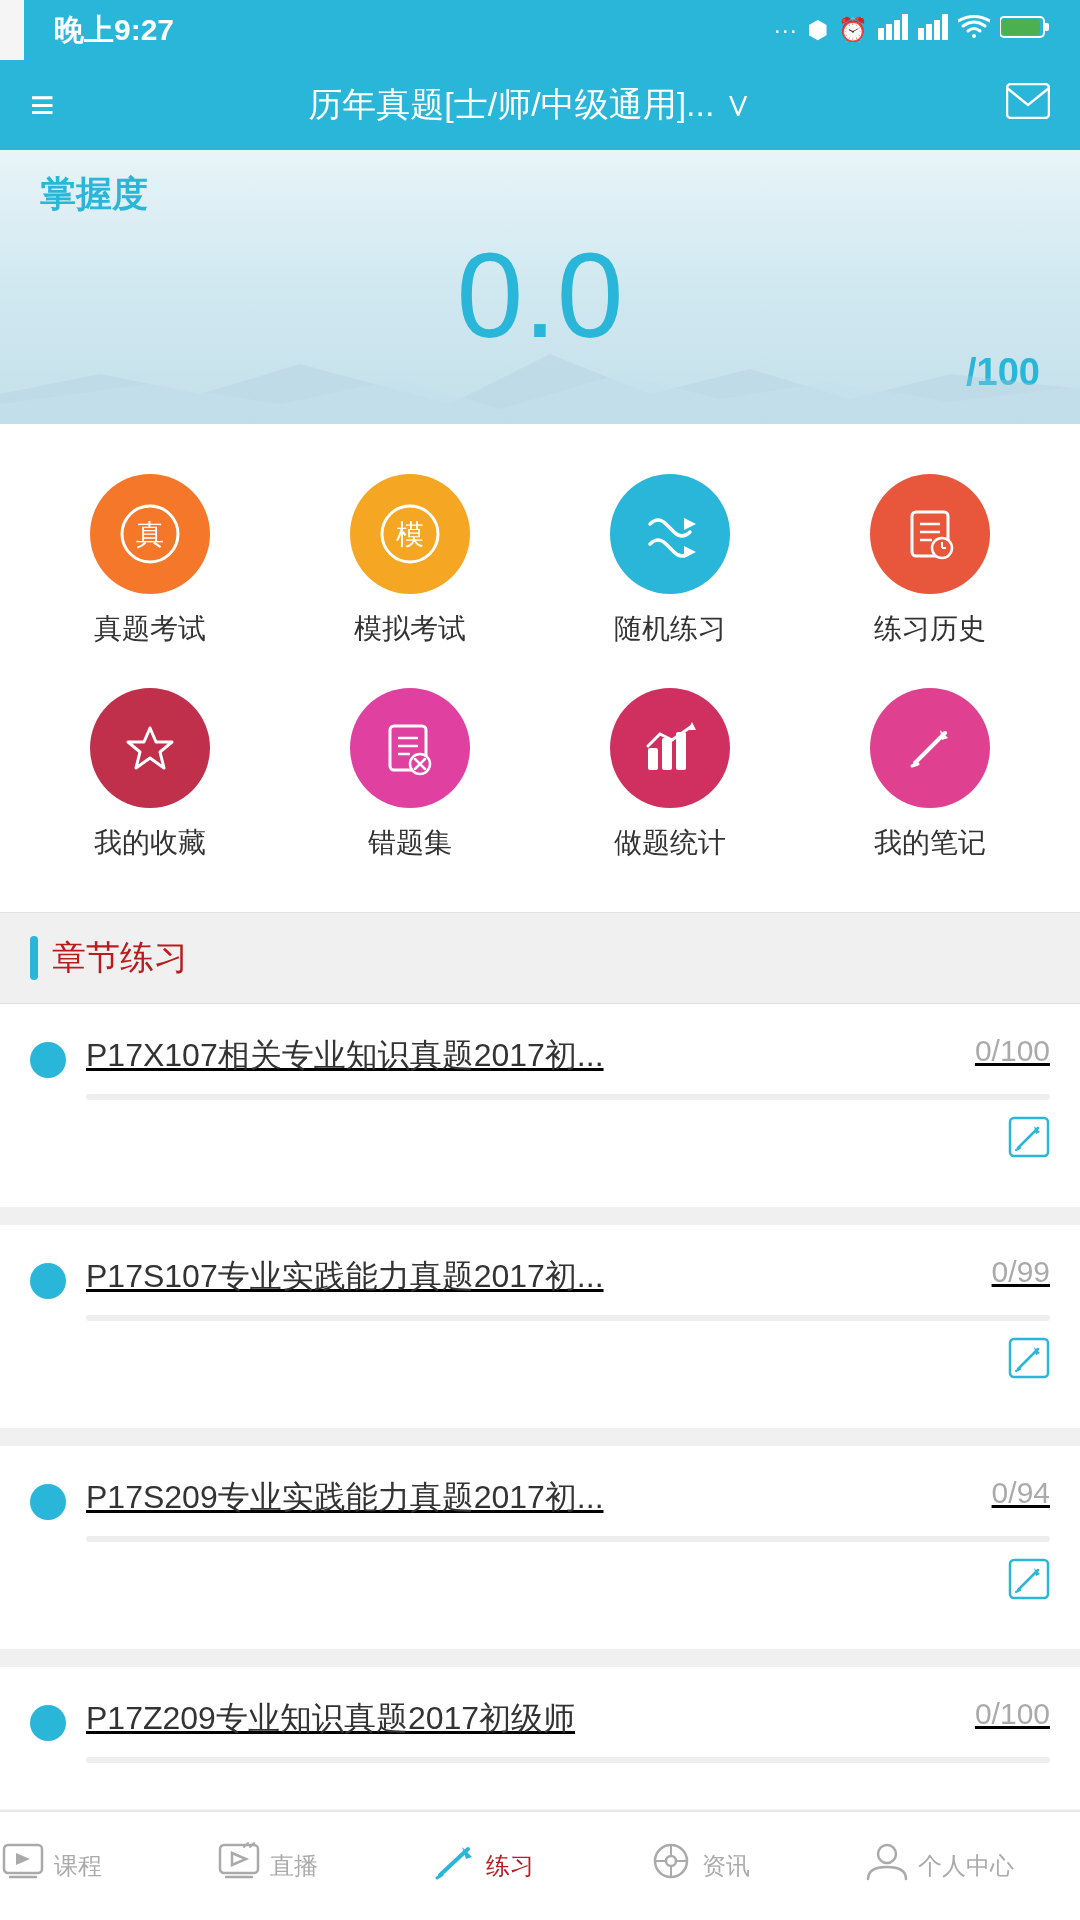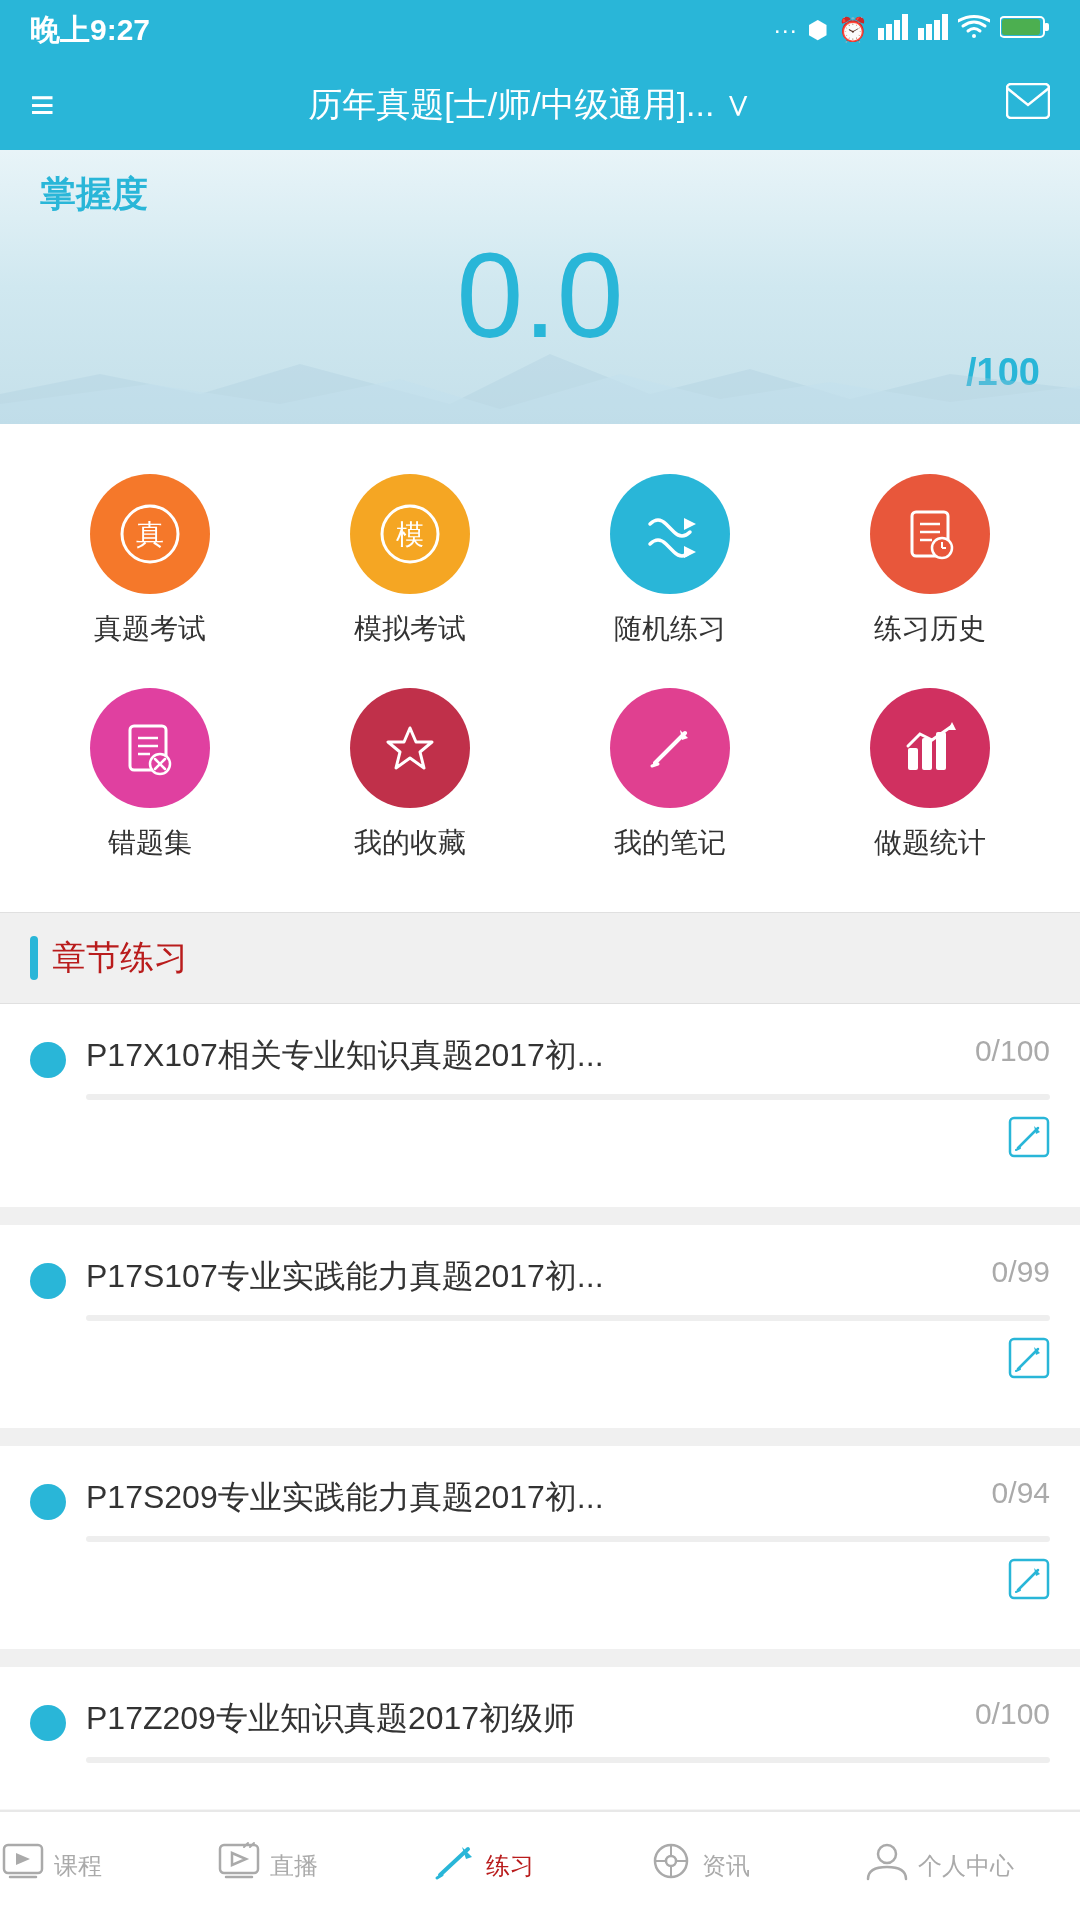--- a/index.html
+++ b/index.html
@@ -15,20 +15,21 @@
     
     .status-bar {
       background: #29b6d8;
       height: 60px;
       display: flex;
       align-items: center;
       justify-content: space-between;
       padding: 0 30px;
       color: white;
       font-size: 28px;
+      margin-left: 24px;
     }
     .status-time { font-weight: 600; font-size: 30px; }
     .status-icons { display: flex; align-items: center; gap: 10px; font-size: 24px; }
 
     
     .header {
       background: #29b6d8;
       height: 90px;
       display: flex;
       align-items: center;
@@ -155,20 +156,21 @@
       margin-top: 8px;
     }
     .list-content {
       flex: 1;
     }
     .list-title-row {
       display: flex;
       justify-content: center;
       align-items: flex-start;
       margin-bottom: 16px;
+      text-decoration: underline;
     }
     .list-name {
       font-size: 32px;
       color: #333;
       flex: 1;
     }
     .list-count {
       font-size: 30px;
       color: #aaa;
       margin-left: 20px;
@@ -322,62 +324,62 @@
         <line x1="20" y1="36" x2="32" y2="36" stroke="white" stroke-width="2.5"></line>
         <circle cx="42" cy="44" r="10" fill="#e8573b" stroke="white" stroke-width="2.5"></circle>
         <line x1="42" y1="38" x2="42" y2="44" stroke="white" stroke-width="2"></line>
         <line x1="42" y1="44" x2="46" y2="44" stroke="white" stroke-width="2"></line>
       </svg>
     </div>
     <span class="func-label">练习历史</span>
   </div>
 
   <div class="func-item">
+    <div class="func-circle" style="background: #c0304a;">
+      <svg width="60" height="60" viewBox="0 0 60 60">
+        <polygon points="30,10 36,24 52,24 40,34 44,50 30,40 16,50 20,34 8,24 24,24" fill="none" stroke="white" stroke-width="3" stroke-linejoin="round"></polygon>
+      </svg>
+    </div>
+    <span class="func-label">我的收藏</span>
+  </div>
+  <div class="func-item">
     <div class="func-circle" style="background: #e040a0;">
       <svg width="60" height="60" viewBox="0 0 60 60">
         <rect x="10" y="8" width="36" height="44" rx="4" fill="none" stroke="white" stroke-width="3"></rect>
         <line x1="18" y1="20" x2="38" y2="20" stroke="white" stroke-width="2.5"></line>
         <line x1="18" y1="28" x2="38" y2="28" stroke="white" stroke-width="2.5"></line>
         <line x1="18" y1="36" x2="30" y2="36" stroke="white" stroke-width="2.5"></line>
         <circle cx="40" cy="46" r="10" fill="#e040a0" stroke="white" stroke-width="2.5"></circle>
         <line x1="35" y1="41" x2="45" y2="51" stroke="white" stroke-width="2.5" stroke-linecap="round"></line>
         <line x1="45" y1="41" x2="35" y2="51" stroke="white" stroke-width="2.5" stroke-linecap="round"></line>
       </svg>
     </div>
     <span class="func-label">错题集</span>
   </div>
   <div class="func-item">
-    <div class="func-circle" style="background: #c0304a;">
-      <svg width="60" height="60" viewBox="0 0 60 60">
-        <polygon points="30,10 36,24 52,24 40,34 44,50 30,40 16,50 20,34 8,24 24,24" fill="none" stroke="white" stroke-width="3" stroke-linejoin="round"></polygon>
-      </svg>
-    </div>
-    <span class="func-label">我的收藏</span>
-  </div>
-  <div class="func-item">
-    <div class="func-circle" style="background: #e04090;">
-      <svg width="60" height="60" viewBox="0 0 60 60">
-        <line x1="15" y1="45" x2="45" y2="15" stroke="white" stroke-width="4" stroke-linecap="round"></line>
-        <path d="M40 12 L48 20 L42 22 Z" fill="white"></path>
-        <line x1="12" y1="48" x2="18" y2="46" stroke="white" stroke-width="3" stroke-linecap="round"></line>
-      </svg>
-    </div>
-    <span class="func-label">我的笔记</span>
-  </div>
-  <div class="func-item">
     <div class="func-circle" style="background: #d03060;">
       <svg width="60" height="60" viewBox="0 0 60 60">
         <rect x="8" y="30" width="10" height="22" fill="white" rx="2"></rect>
         <rect x="22" y="20" width="10" height="32" fill="white" rx="2"></rect>
         <rect x="36" y="14" width="10" height="38" fill="white" rx="2"></rect>
         <path d="M8 28 L20 16 L32 22 L52 8" stroke="white" stroke-width="3" fill="none" stroke-linecap="round"></path>
         <polygon points="52,4 56,12 48,12" fill="white"></polygon>
       </svg>
     </div>
     <span class="func-label">做题统计</span>
+  </div>
+  <div class="func-item">
+    <div class="func-circle" style="background: #e04090;">
+      <svg width="60" height="60" viewBox="0 0 60 60">
+        <line x1="15" y1="45" x2="45" y2="15" stroke="white" stroke-width="4" stroke-linecap="round"></line>
+        <path d="M40 12 L48 20 L42 22 Z" fill="white"></path>
+        <line x1="12" y1="48" x2="18" y2="46" stroke="white" stroke-width="3" stroke-linecap="round"></line>
+      </svg>
+    </div>
+    <span class="func-label">我的笔记</span>
   </div>
 </div>
 
 <div class="section-header">
   <div class="section-bar"></div>
   <span class="section-title">章节练习</span>
 </div>
 
 <div>
 

